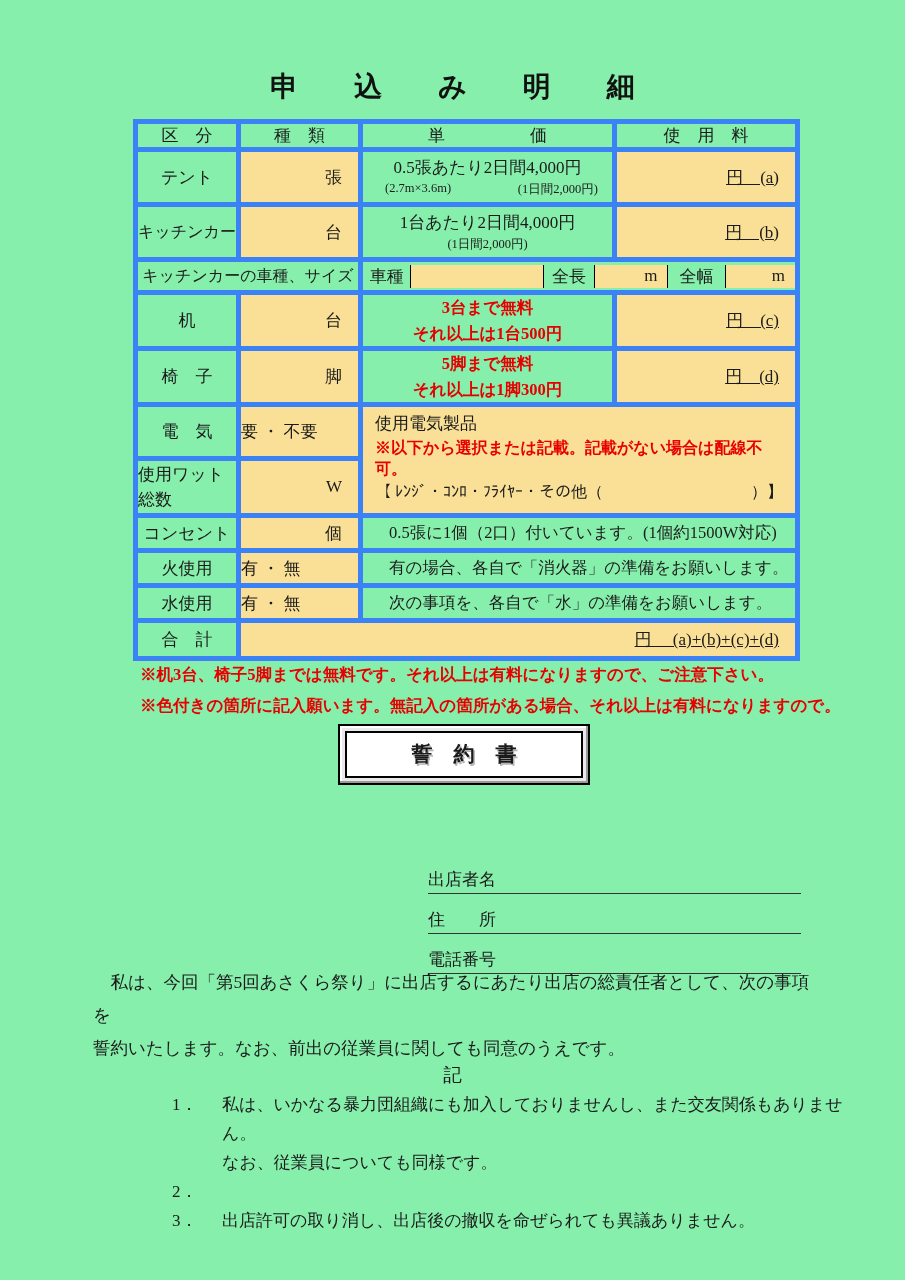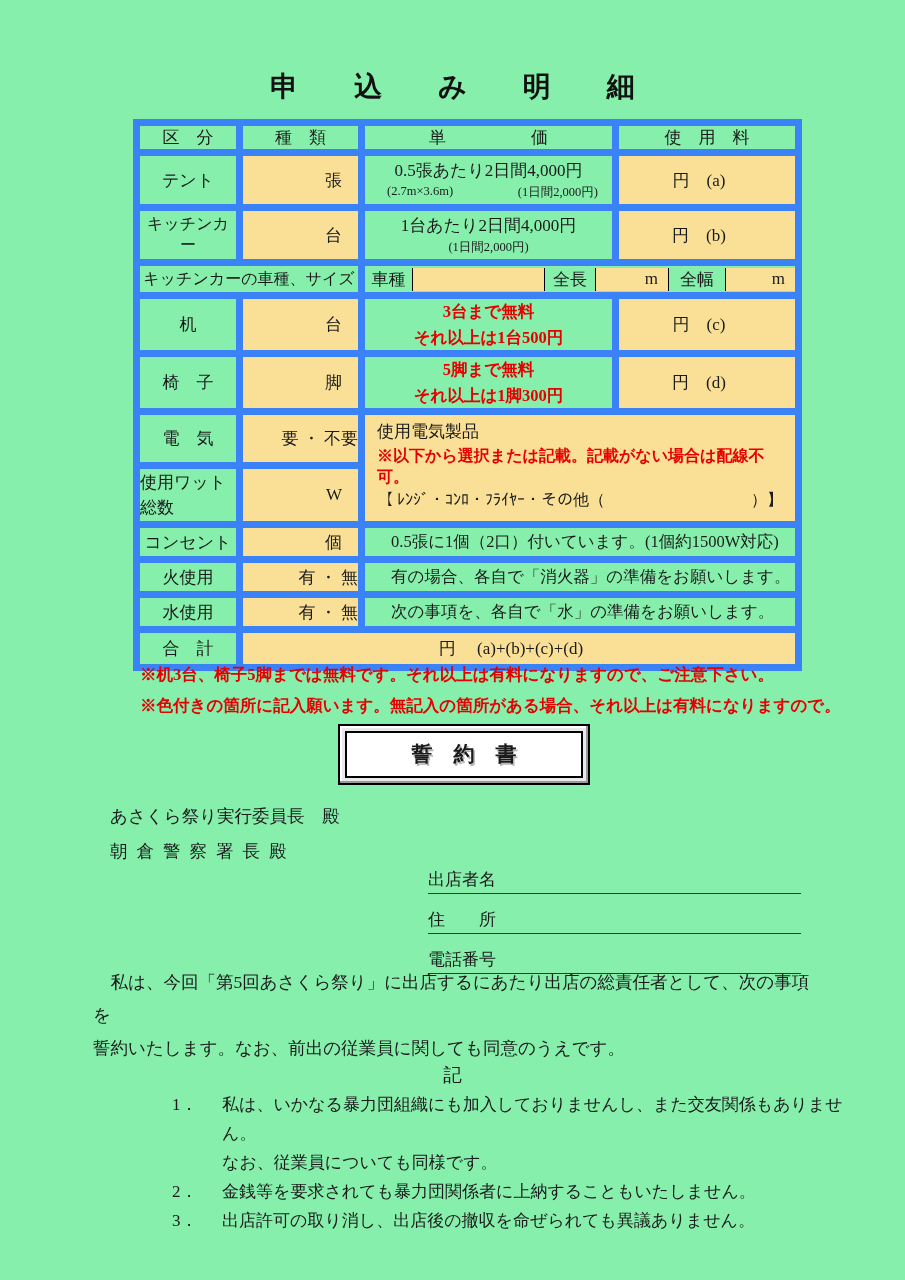--- a/index.html
+++ b/index.html
@@ -11,34 +11,34 @@
   }
   .doc-title {
     position:absolute; top:68px; left:0; width:100%;
     text-align:center; font-size:28px; font-weight:bold; color:#111;
   }
   table.main {
     position:absolute; top:119px; left:133px;
     border-collapse:collapse; table-layout:fixed; width:662px;
     border:2px solid #000; font-size:17px;
   }
-  table.main td { border:7px solid #3b82f6; vertical-align:middle; overflow:hidden; }
+  table.main td { border:5px solid #3b82f6; vertical-align:middle; overflow:hidden; }
   .y { background:#FAE096; }
   .hdr { text-align:center; font-size:17px; height:28px; }
   .cat { text-align:center; }
   .cat-2line { text-align:left; line-height:1.5; }
   .unit { text-align:right; padding-right:16px; }
-  .unit-center { text-align:right; }
+  .unit-center { text-align:left; }
   .price { text-align:center; }
   .price .main-line { font-size:17px; }
   .price .sub-line { font-size:12.5px; display:flex; justify-content:space-between; padding:2px 14px 0 22px; }
   .price .sub-line-center { font-size:12.5px; padding-top:2px; }
   .red { color:#E60000; font-weight:bold; }
   .price-red { text-align:center; font-size:16.5px; line-height:1.55; }
-  .fee { text-align:center; padding-right:16px; }
+  .fee { text-align:right; padding-right:16px;text-decoration:underline; }
   .note-cell { text-align:left; padding-left:26px; font-size:16.5px; }
   .car-td { padding:0; }
   .car-row { display:flex; height:100%; align-items:stretch; }
   .car-row > div { display:flex; align-items:center; }
   .car-row > div + div { border-left:1px solid #000; }
   .car-label { justify-content:center; }
   .car-size-label { justify-content:center; text-align:center; font-size:16px; }
   .car-m { justify-content:flex-end; padding-right:10px; }
   .elec-td { padding:0; vertical-align:top; }
   .elec-inner { display:flex; flex-direction:column; height:106px; padding:5px 10px 10px 12px; }
@@ -197,24 +197,20 @@
 
   <div class="notes">
     <div class="note-line">※机3台、椅子5脚までは無料です。それ以上は有料になりますので、ご注意下さい。</div>
     <div class="note-line">※色付きの箇所に記入願います。無記入の箇所がある場合、それ以上は有料になりますので。</div>
   </div>
 
   <div class="oath-box">
     <div class="oath-box-inner">誓　約　書</div>
   </div>
 
-  <div class="addressees">
-    <div>あさくら祭り実行委員長　殿</div>
-    <div class="addressee-2">朝倉警察署長殿</div>
-  </div>
 
   <div class="sig-fields">
     <div class="sig-field">出店者名</div>
     <div class="sig-field">住　　所</div>
     <div class="sig-field">電話番号</div>
   </div>
 
   <div class="pledge-body">
     <div>　私は、今回「第5回あさくら祭り」に出店するにあたり出店の総責任者として、次の事項を</div>
     <div>誓約いたします。なお、前出の従業員に関しても同意のうえです。</div>
@@ -225,23 +221,20 @@
   <div class="pledge-list">
     <div class="pledge-item">
       <div class="pledge-num">1．</div>
       <div>
         <div>私は、いかなる暴力団組織にも加入しておりませんし、また交友関係もありません。</div>
         <div>なお、従業員についても同様です。</div>
       </div>
     </div>
     <div class="pledge-item">
       <div class="pledge-num">2．</div>
-      <div>
-        <div>金銭等を要求されても暴力団関係者に上納することもいたしません。</div>
-      </div>
     </div>
     <div class="pledge-item">
       <div class="pledge-num">3．</div>
       <div>
         <div>出店許可の取り消し、出店後の撤収を命ぜられても異議ありません。</div>
       </div>
     </div>
   </div>
 
 </div>

